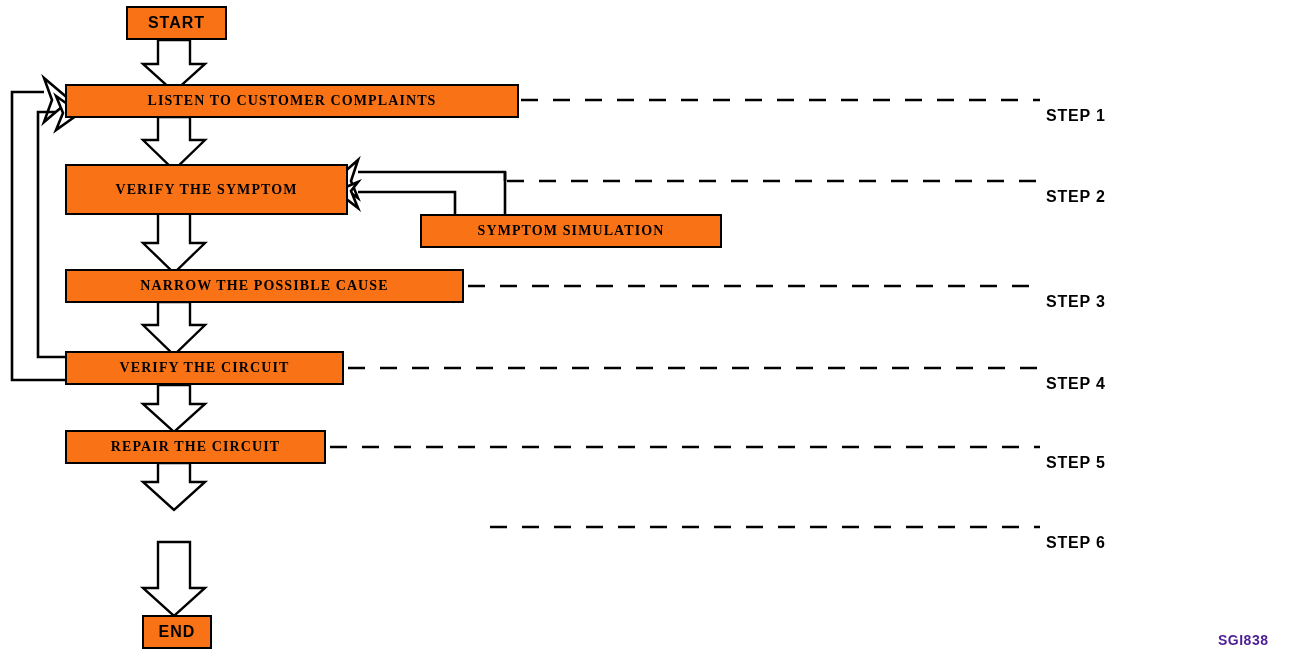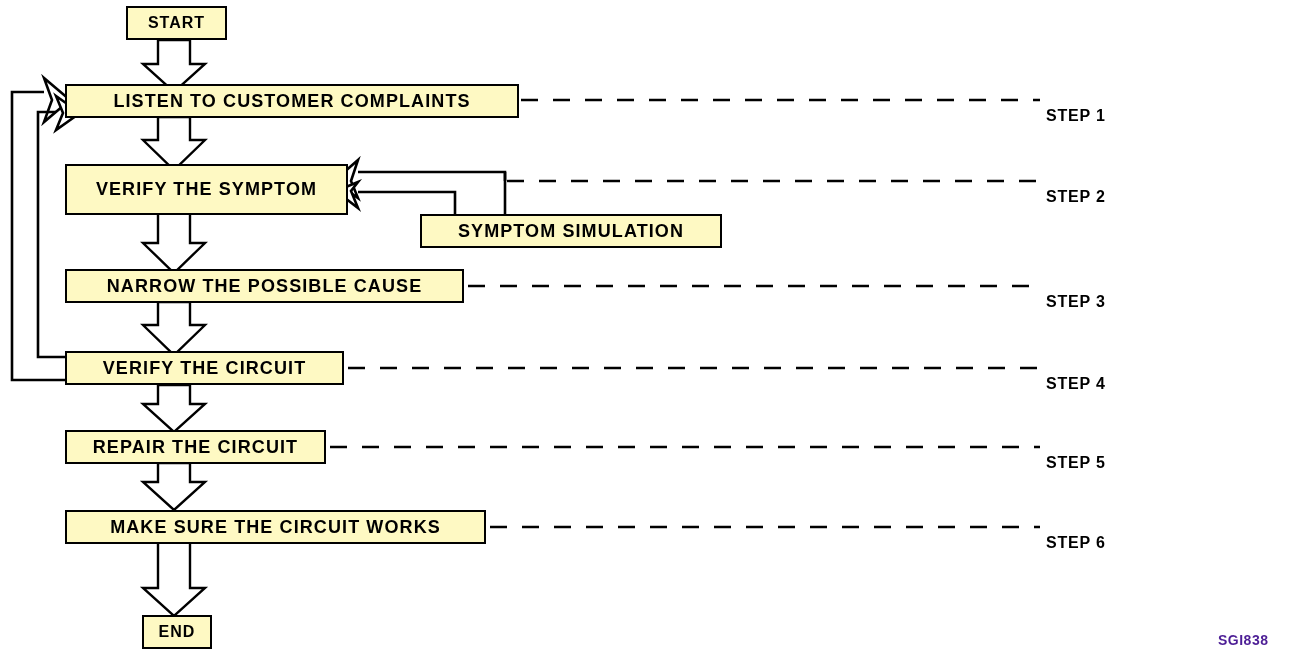--- a/index.html
+++ b/index.html
@@ -19,29 +19,29 @@
     position: absolute;
     left: 0;
     top: 0;
     width: 1296px;
     height: 666px;
   }
   .proc-box {
     position: absolute;
     box-sizing: border-box;
     border: 2px solid #000000;
-    background: #fef9c3;
+    background: #f97316;
     display: flex;
     align-items: center;
     justify-content: center;
   }
   .proc-label {
-    font-family: Liberation Sans, sans-serif;
+    font-family: Liberation Serif, serif;
     font-weight: bold;
-    font-size: 18px;
+    font-size: 14px;
     letter-spacing: 1.1px;
     color: #000000;
     white-space: nowrap;
   }
   .terminal-label {
     font-family: "Liberation Sans", sans-serif;
     font-weight: bold;
     font-size: 16px;
     letter-spacing: 1.0px;
     color: #000000;
@@ -132,23 +132,20 @@
   </div>
 
   <div class="proc-box" style="left:65px; top:351px; width:279px; height:34px;">
     <span class="proc-label">VERIFY THE CIRCUIT</span>
   </div>
 
   <div class="proc-box" style="left:65px; top:430px; width:261px; height:34px;">
     <span class="proc-label">REPAIR THE CIRCUIT</span>
   </div>
 
-  <div class="proc-box" style="left:65px; top:510px; width:421px; height:34px;">
-    <span class="proc-label">MAKE SURE THE CIRCUIT WORKS</span>
-  </div>
 
   <div class="proc-box" style="left:142px; top:615px; width:70px; height:34px;">
     <span class="terminal-label">END</span>
   </div>
 
   <div class="step-label" style="left:1046px; top:90px;">STEP 1</div>
   <div class="step-label" style="left:1046px; top:171px;">STEP 2</div>
   <div class="step-label" style="left:1046px; top:276px;">STEP 3</div>
   <div class="step-label" style="left:1046px; top:358px;">STEP 4</div>
   <div class="step-label" style="left:1046px; top:437px;">STEP 5</div>

